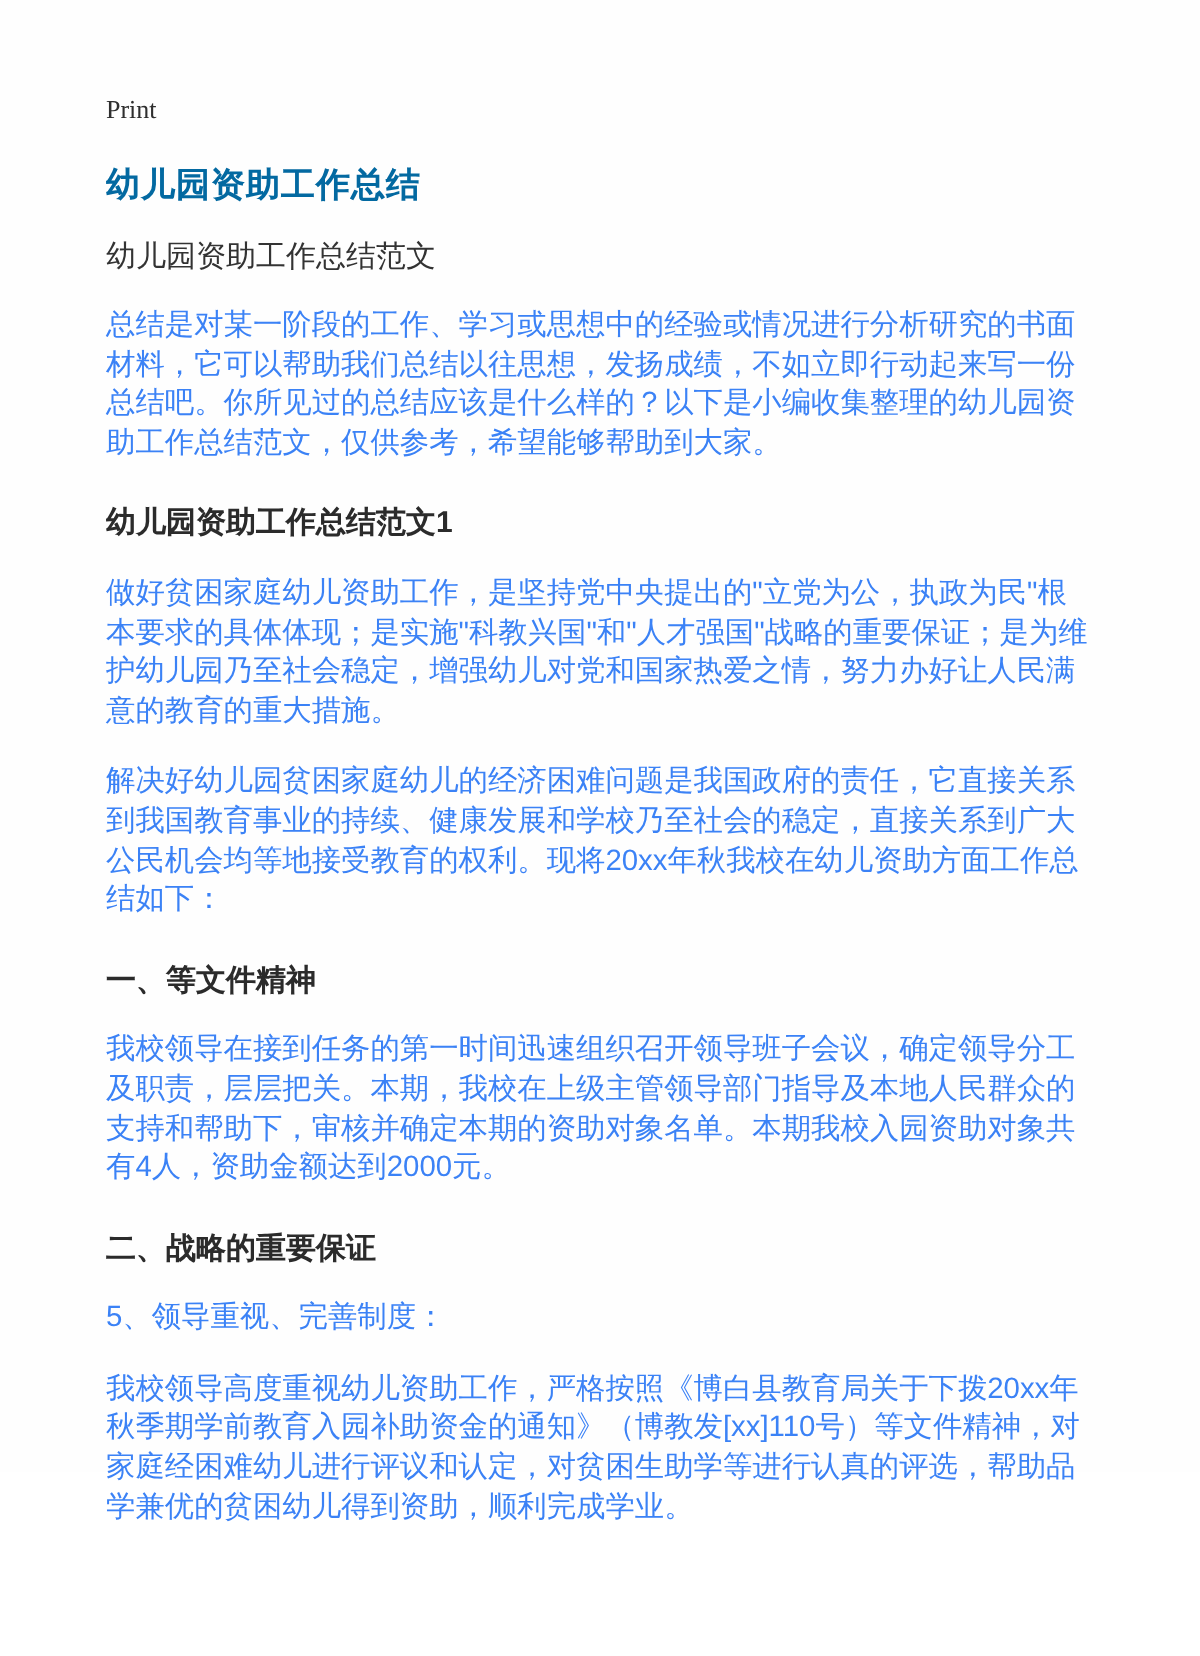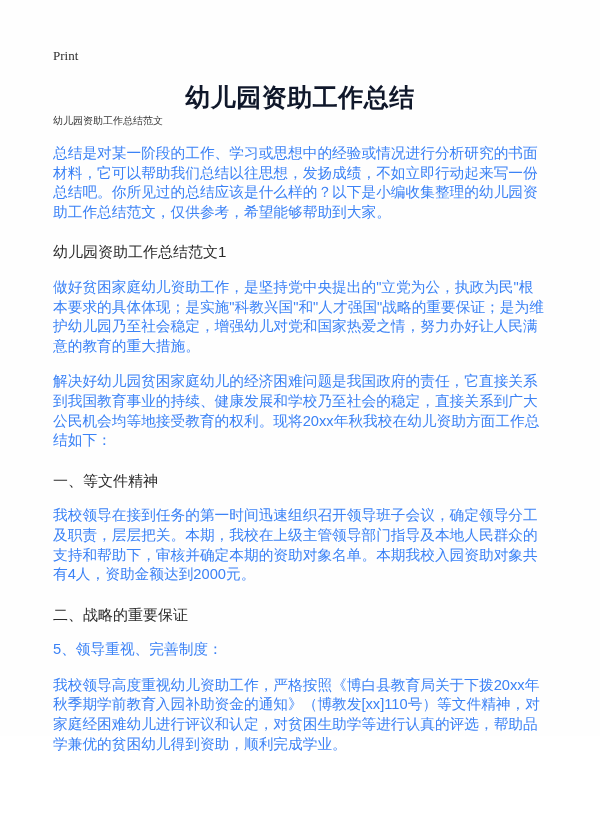--- a/index.html
+++ b/index.html
@@ -21,42 +21,42 @@
   }
   .print-link {
     font-family: "Liberation Serif", "DejaVu Serif", serif;
     font-size: 13px;
     color: #2f2f2f;
     display: inline-block;
     cursor: pointer;
   }
   .doc-title {
     margin-top: 17px;
-    text-align: center;
-    font-size: 25px;
+    font-size: 17px;
     font-weight: bold;
-    color: #0f172a;
+    color: #0369a1;
     letter-spacing: 0.5px;
   }
   .doc-subtitle {
-    font-size: 10px;
+    margin-top: 15px;
+    font-size: 15px;
     color: #333333;
   }
   .para {
     margin-top: 16px;
     font-size: 14.7px;
     line-height: 19.6px;
     color: #3b82f6;
     text-align: left;
     word-break: break-all;
   }
   .sec-heading {
     margin-top: 20px;
     font-size: 15px;
-    font-weight: normal;
+    font-weight: bold;
     color: #2b2b2b;
     line-height: 19.6px;
   }
 </style>
 </head>
 <body>
 
 <div class="page">
 
   <span class="print-link">Print</span>

